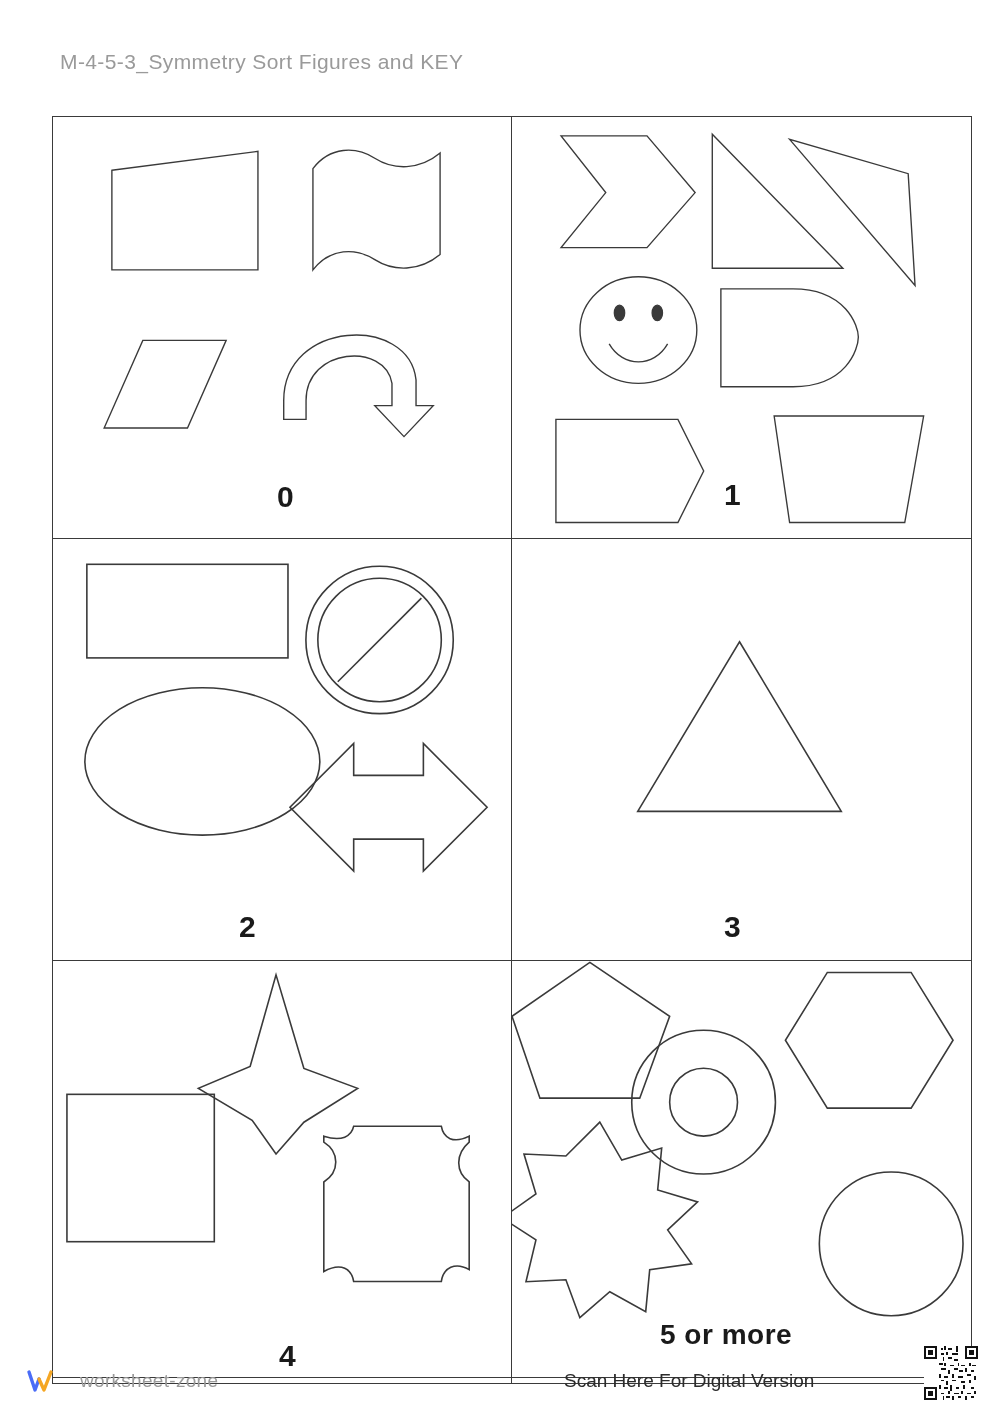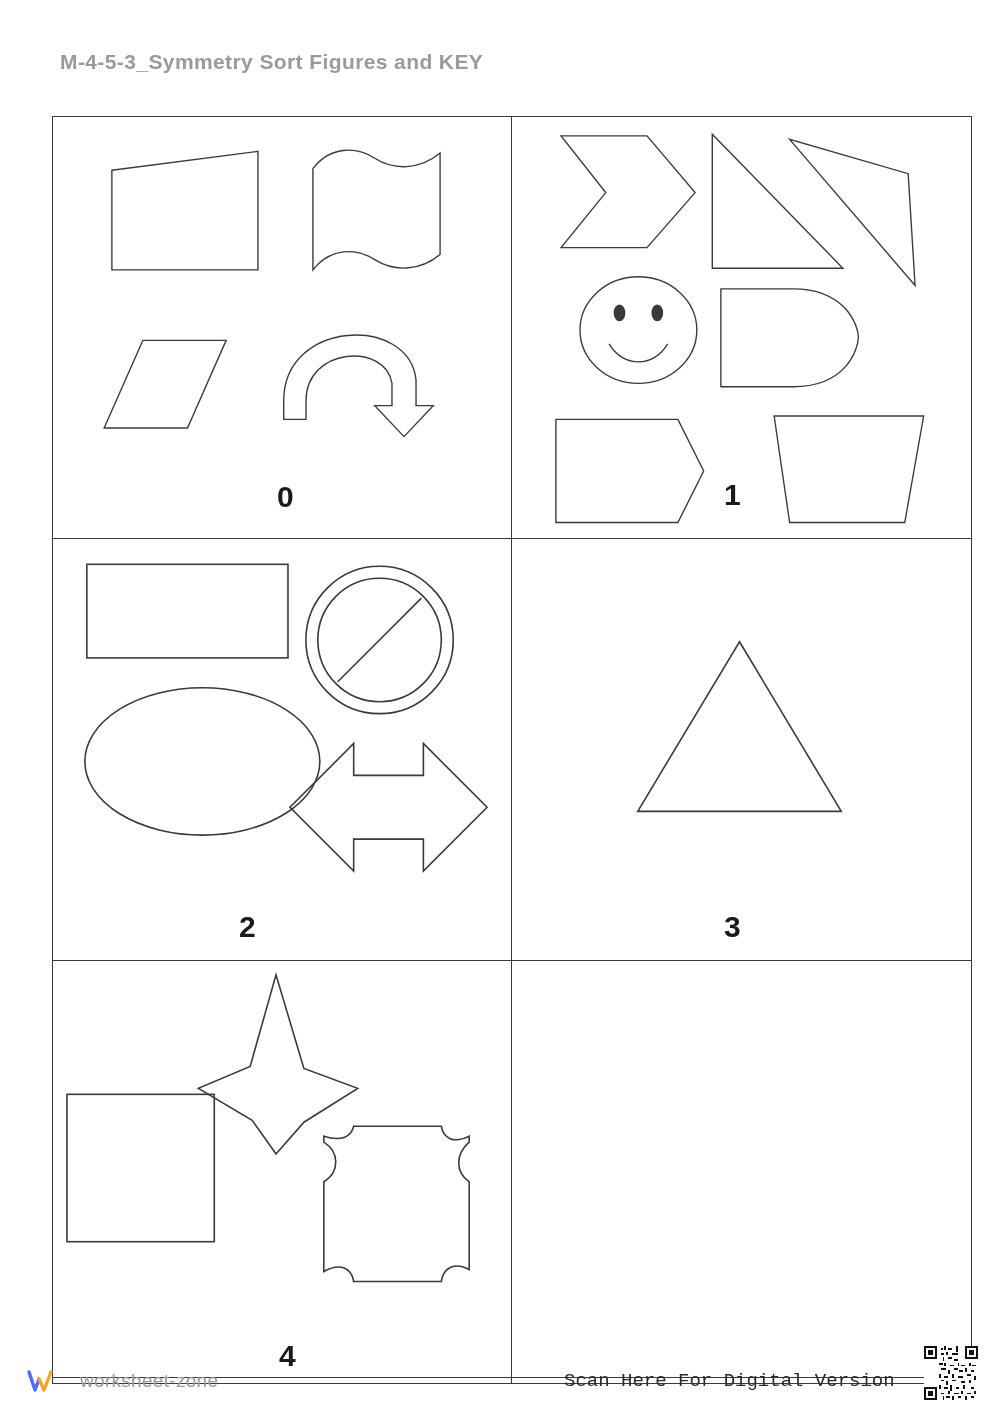--- a/index.html
+++ b/index.html
@@ -16,21 +16,20 @@
     overflow: hidden;
   }
   .page-title {
     position: absolute;
     left: 60px;
     top: 50px;
     font-size: 21px;
     color: #9a9a9a;
     letter-spacing: 0.4px;
     font-family: "Liberation Sans", sans-serif;
-    font-weight: bold;
   }
   .grid {
     position: absolute;
     left: 52px;
     top: 116px;
     width: 920px;
     height: 1268px;
     display: grid;
     grid-template-columns: 1fr 1fr;
     grid-template-rows: 1fr 1fr 1fr;
@@ -60,21 +59,21 @@
   .label-5 { left: 148px; bottom: 32px; font-size: 28px; white-space: nowrap; }
   .shapes { position: absolute; left: 0; top: 0; width: 100%; height: 100%; }
   svg { display: block; }
   .footer-note {
     position: absolute;
     left: 564px;
     bottom: 22px;
     font-size: 19px;
     color: #2b2b2b;
     white-space: nowrap;
-    font-family: Liberation Mono, monospace;
+    font-family: Liberation Sans, sans-serif;
   }
   .brand {
     position: absolute;
     left: 26px;
     bottom: 18px;
     display: flex;
     align-items: center;
     gap: 24px;
   }
   .brand-mark {
@@ -172,20 +171,35 @@
     <svg class="shapes" viewBox="0 0 460 420">
       <g fill="none" stroke="#3a3a3a" stroke-width="1.6">
         <rect x="14" y="132" width="148" height="148"></rect>
         <polygon points="224,12 252,106 306,126 252,160 224,192 200,158 146,126 198,104"></polygon>
         <path d="M272,188 L272,182 C290,188 300,182 302,172 L390,172 C392,184 402,190 418,182 L418,188 C404,200 404,218 418,228 L418,316 C404,308 392,314 390,328 L302,328 C300,316 290,308 272,318 L272,228 C288,218 288,198 272,188 Z" transform="translate(0,-8)"></path>
       </g>
     </svg>
     <div class="cell-label label-4">4</div>
   </div>
 
+  <div class="cell">
+    <svg class="shapes" viewBox="0 0 460 420">
+      <g fill="none" stroke="#3a3a3a" stroke-width="1.6">
+        <polygon points="78,0 158,54 128,136 28,136 0,54"></polygon>
+        <polygon points="316,10 400,10 442,78 400,146 316,146 274,78"></polygon>
+        <g>
+          <circle cx="192" cy="140" r="72"></circle>
+          <circle cx="192" cy="140" r="34"></circle>
+        </g>
+        <polygon points="88,160 110,198 150,186 146,228 186,240 156,268 180,302 138,308 134,350 98,330 68,356 54,318 14,320 24,278 -10,256 24,232 12,192 54,194"></polygon>
+        <circle cx="380" cy="282" r="72"></circle>
+      </g>
+    </svg>
+    <div class="cell-label label-5">5 or more</div>
+  </div>
 
 </div>
 
 <div class="baseline-rule"></div>
 
 <div class="footer-note">Scan Here For Digital Version</div>
 
 <div class="brand">
   <span class="brand-mark">
     <svg viewBox="0 0 30 30" width="30" height="30">

